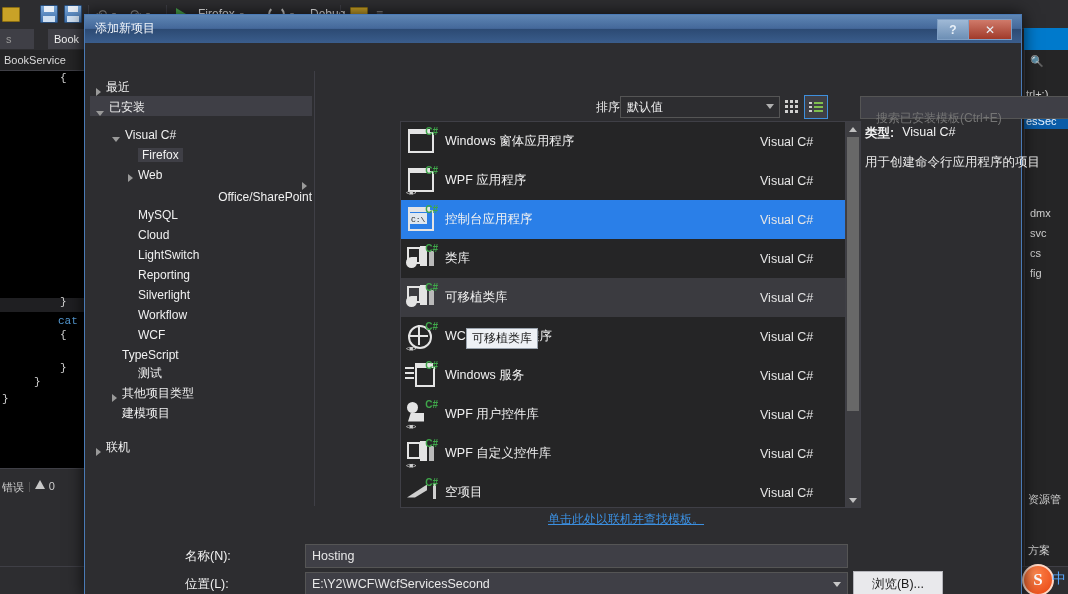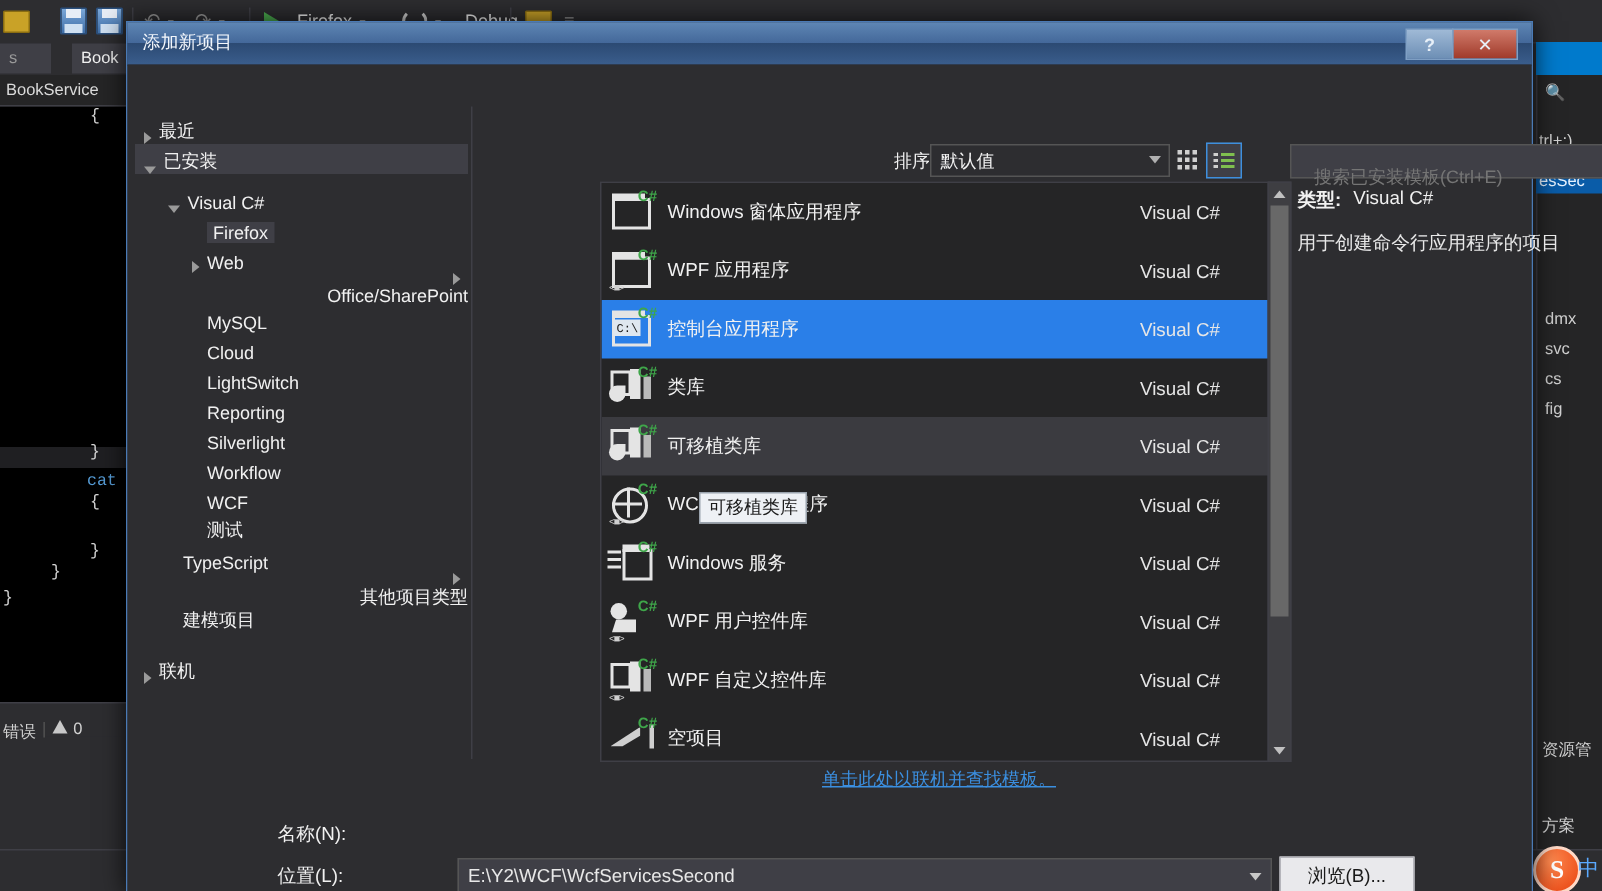--- a/index.html
+++ b/index.html
@@ -308,29 +308,29 @@
             <span class="tr-lbl">Silverlight</span>
           </div>
           <div class="tr-row" style="padding-left: 38px;">
             <span class="tri none"></span>
             <span class="tr-lbl">Workflow</span>
           </div>
           <div class="tr-row" style="padding-left: 38px;">
             <span class="tri none"></span>
             <span class="tr-lbl">WCF</span>
           </div>
+          <div class="tr-row" style="padding-left: 22px;">
+            <span class="tri none"></span>
+            <span class="tr-lbl">TypeScript</span>
+          </div>
           <div class="tr-row" style="padding-left: 38px;">
             <span class="tri none"></span>
             <span class="tr-lbl">测试</span>
           </div>
           <div class="tr-row" style="padding-left: 22px;">
-            <span class="tri none"></span>
-            <span class="tr-lbl">TypeScript</span>
-          </div>
-          <div class="tr-row" style="padding-left: 22px; flex-direction: column;">
             <span class="tri closed"></span>
             <span class="tr-lbl">其他项目类型</span>
           </div>
           <div class="tr-row" style="padding-left: 22px;">
             <span class="tri none"></span>
             <span class="tr-lbl">建模项目</span>
           </div>
           <div class="tr-row" style="padding-left: 6px; margin-top: 14px;">
             <span class="tri closed"></span>
             <span class="tr-lbl">联机</span>
@@ -499,20 +499,21 @@
         <div class="info-row">
           <span class="info-key">类型:</span>
           <span>Visual C#</span>
         </div>
         <div class="info-desc">用于创建命令行应用程序的项目</div>
       </div>
 
       <div class="online-link">单击此处以联机并查找模板。</div>
 
       <div class="fld-lbl" style="left:100px;top:505px;">名称(N):</div>
+      <div class="fld-name">Hosting</div>
 
       <div class="fld-lbl" style="left:100px;top:533px;">位置(L):</div>
       <div class="fld-loc">
         <span>E:\Y2\WCF\WcfServicesSecond</span>
         <span class="loc-caret"></span>
       </div>
 
       <div class="btn btn-browse">浏览(B)...</div>
 
     </div>

